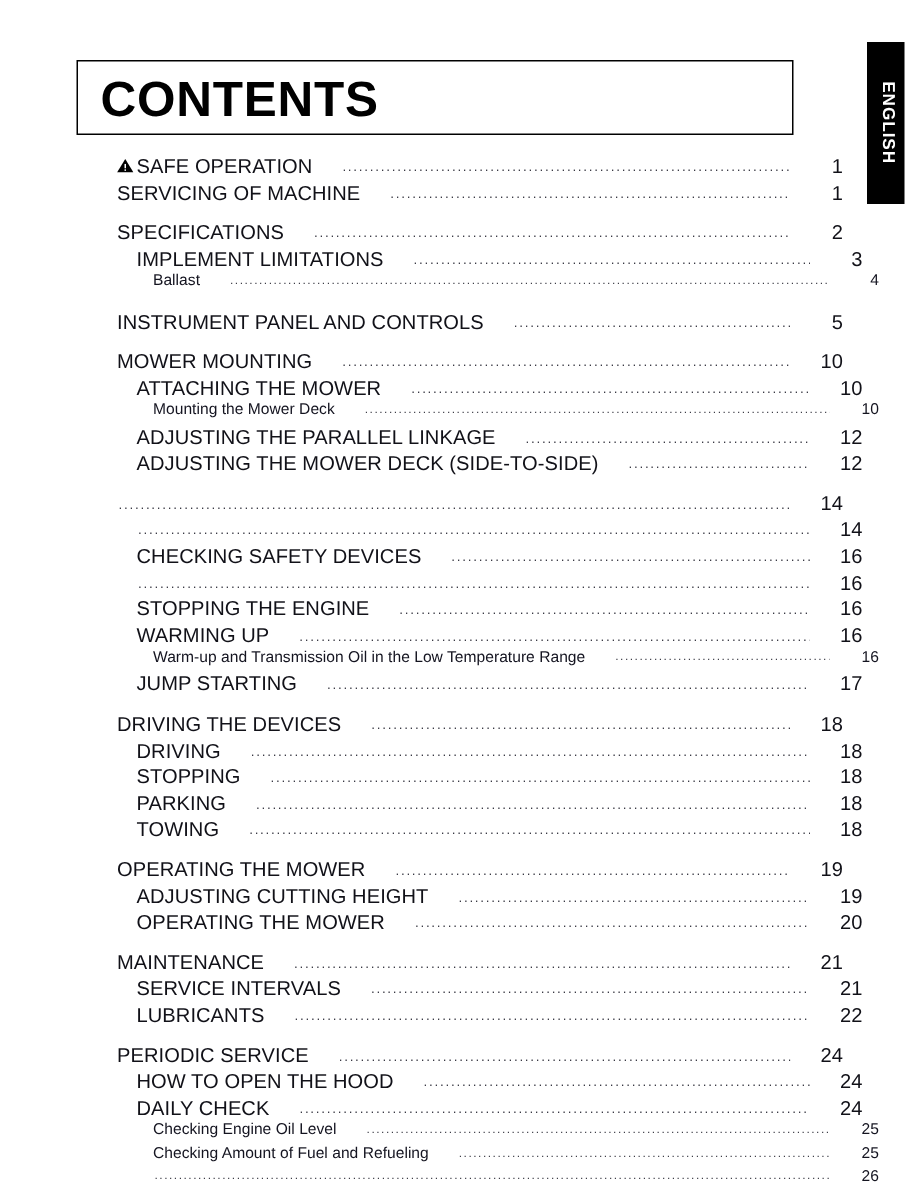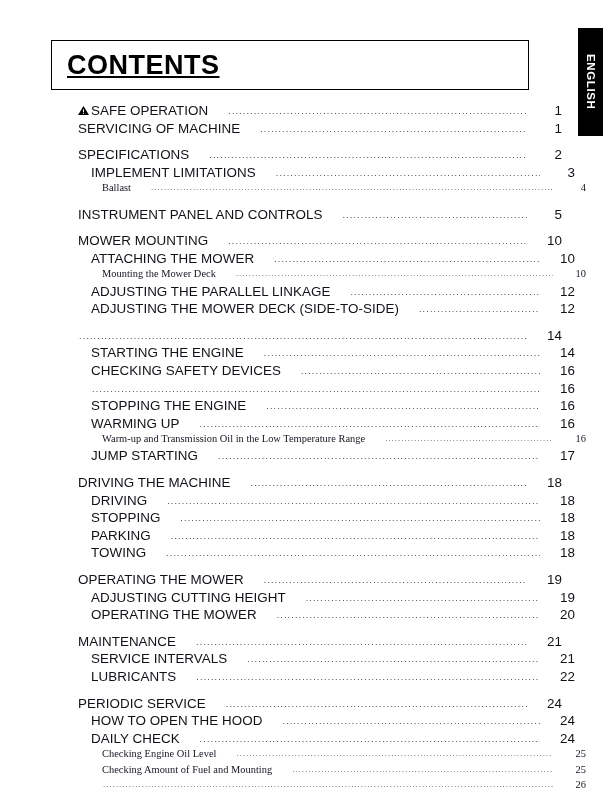--- a/index.html
+++ b/index.html
@@ -54,26 +54,25 @@
     left: 51px;
     top: 40px;
     width: 478px;
     height: 50px;
     border: 1.6px solid #000000;
     box-sizing: border-box;
     display: flex;
     align-items: center;
   }
   .title-box .title-text {
-    font-size: 27px;
+    font-size: 33px;
     font-weight: bold;
     letter-spacing: 0.5px;
     padding-left: 15px;
     line-height: 1;
-    text-decoration: underline;
   }
 
   
   .toc {
     position: absolute;
     left: 51px;
     top: 103px;
     width: 484px;
   }
   .toc-group {
@@ -145,21 +144,20 @@
   .lvl3 {
     padding-left: 51px;
     height: 15.2px;
   }
   .lvl3 .toc-label,
   .lvl3 .toc-page {
     font-size: 10.4px;
     font-weight: normal;
     color: #141420;
     letter-spacing: 0.02px;
-    font-family: Liberation Serif, serif;
   }
   .lvl3 .toc-page { width: 13px; }
   .lvl3 .toc-leader {
     font-size: 8px;
     letter-spacing: 1.0px;
     top: -1px;
   }
 
   
   .warn-icon {
@@ -252,21 +250,20 @@
           <span class="toc-leader">...................................................................................................................................................................................</span>
           <span class="toc-page">12</span>
         </div>
       </div>
       <div class="toc-group">
         <div class="toc-row lvl1">
           <span class="toc-leader">...................................................................................................................................................................................</span>
           <span class="toc-page">14</span>
         </div>
         <div class="toc-row lvl2">
-          <span class="toc-label"><span>STARTING THE ENGINE</span></span>
           <span class="toc-leader">...................................................................................................................................................................................</span>
           <span class="toc-page">14</span>
         </div>
         <div class="toc-row lvl2">
           <span class="toc-label"><span>CHECKING SAFETY DEVICES</span></span>
           <span class="toc-leader">...................................................................................................................................................................................</span>
           <span class="toc-page">16</span>
         </div>
         <div class="toc-row lvl2">
           <span class="toc-leader">...................................................................................................................................................................................</span>
@@ -288,21 +285,21 @@
           <span class="toc-page">16</span>
         </div>
         <div class="toc-row lvl2">
           <span class="toc-label"><span>JUMP STARTING</span></span>
           <span class="toc-leader">...................................................................................................................................................................................</span>
           <span class="toc-page">17</span>
         </div>
       </div>
       <div class="toc-group">
         <div class="toc-row lvl1">
-          <span class="toc-label"><span>DRIVING THE MACHINE</span></span>
+          <span class="toc-label"><span>DRIVING THE DEVICES</span></span>
           <span class="toc-leader">...................................................................................................................................................................................</span>
           <span class="toc-page">18</span>
         </div>
         <div class="toc-row lvl2">
           <span class="toc-label"><span>DRIVING</span></span>
           <span class="toc-leader">...................................................................................................................................................................................</span>
           <span class="toc-page">18</span>
         </div>
         <div class="toc-row lvl2">
           <span class="toc-label"><span>STOPPING</span></span>
@@ -369,21 +366,21 @@
           <span class="toc-label"><span>DAILY CHECK</span></span>
           <span class="toc-leader">...................................................................................................................................................................................</span>
           <span class="toc-page">24</span>
         </div>
         <div class="toc-row lvl3">
           <span class="toc-label"><span>Checking Engine Oil Level</span></span>
           <span class="toc-leader">...................................................................................................................................................................................</span>
           <span class="toc-page">25</span>
         </div>
         <div class="toc-row lvl3">
-          <span class="toc-label"><span>Checking Amount of Fuel and Mounting</span></span>
+          <span class="toc-label"><span>Checking Amount of Fuel and Refueling</span></span>
           <span class="toc-leader">...................................................................................................................................................................................</span>
           <span class="toc-page">25</span>
         </div>
         <div class="toc-row lvl3">
           <span class="toc-leader">...................................................................................................................................................................................</span>
           <span class="toc-page">26</span>
         </div>
       </div>
     </div>
 

